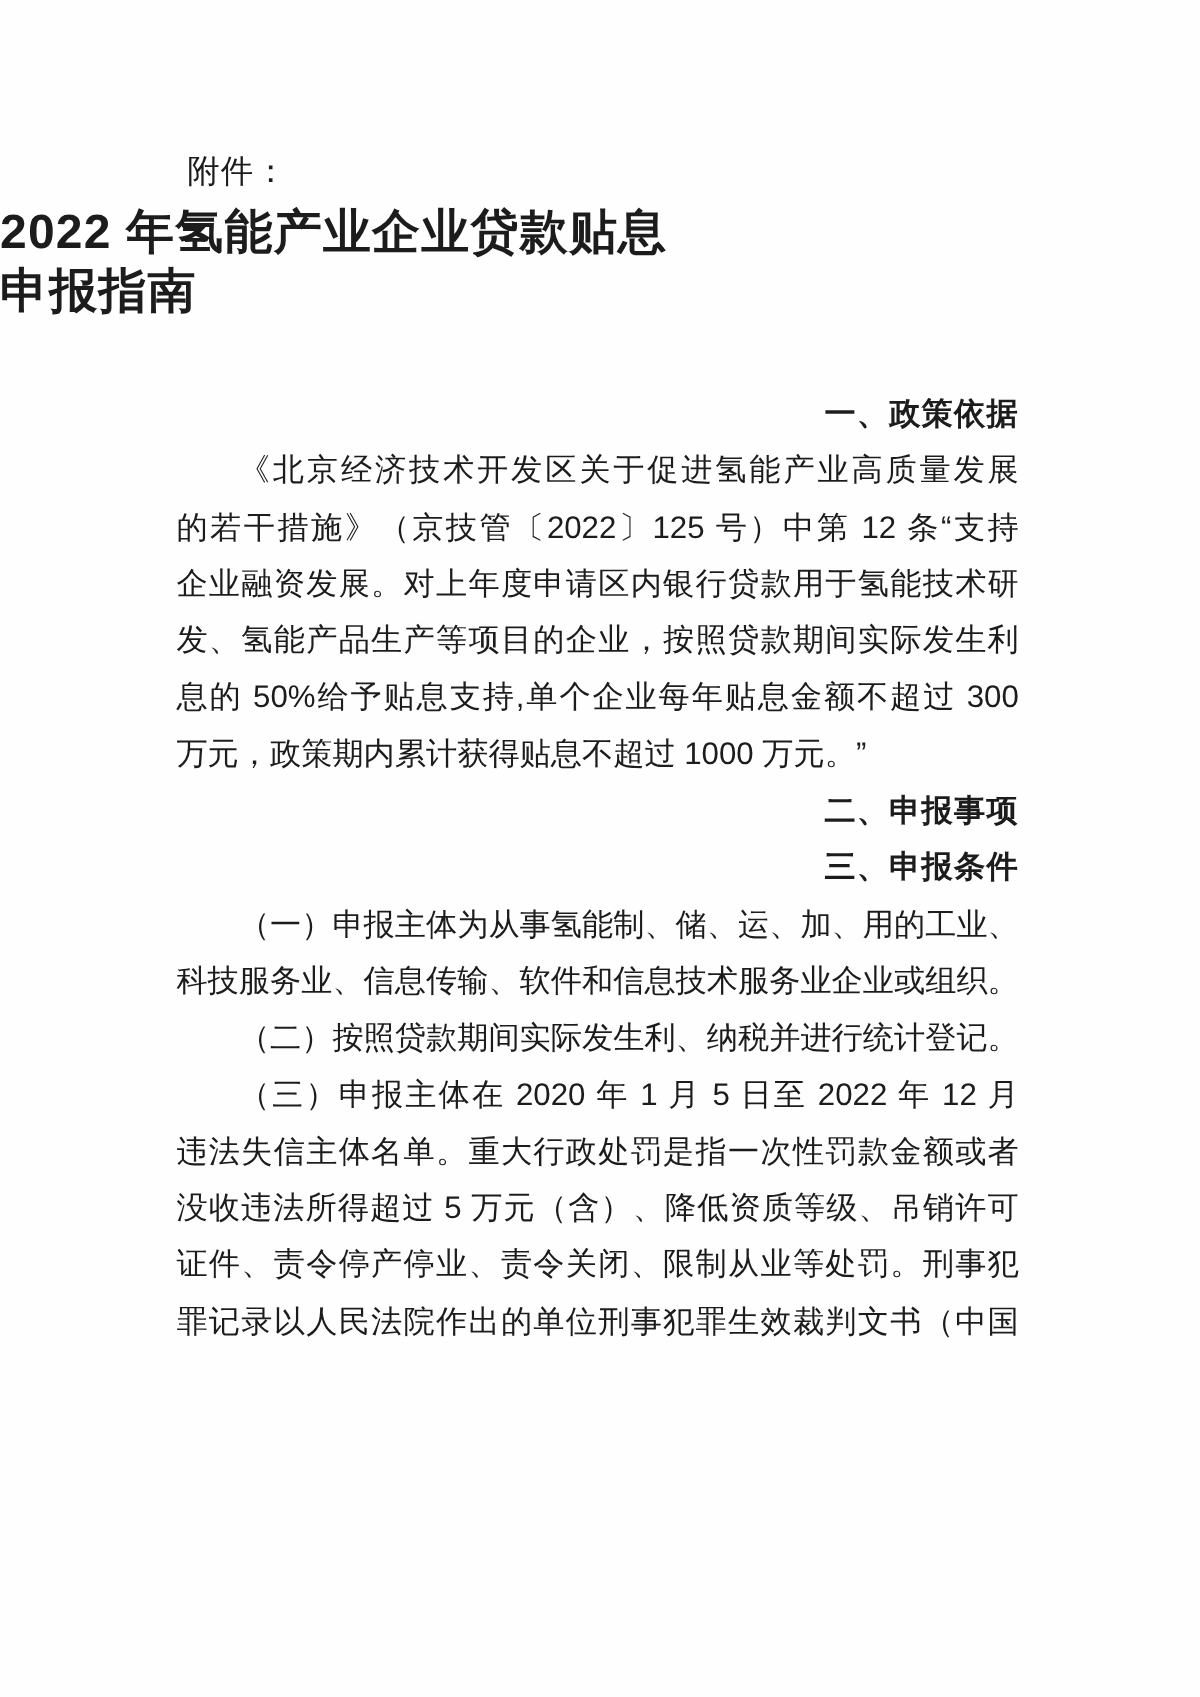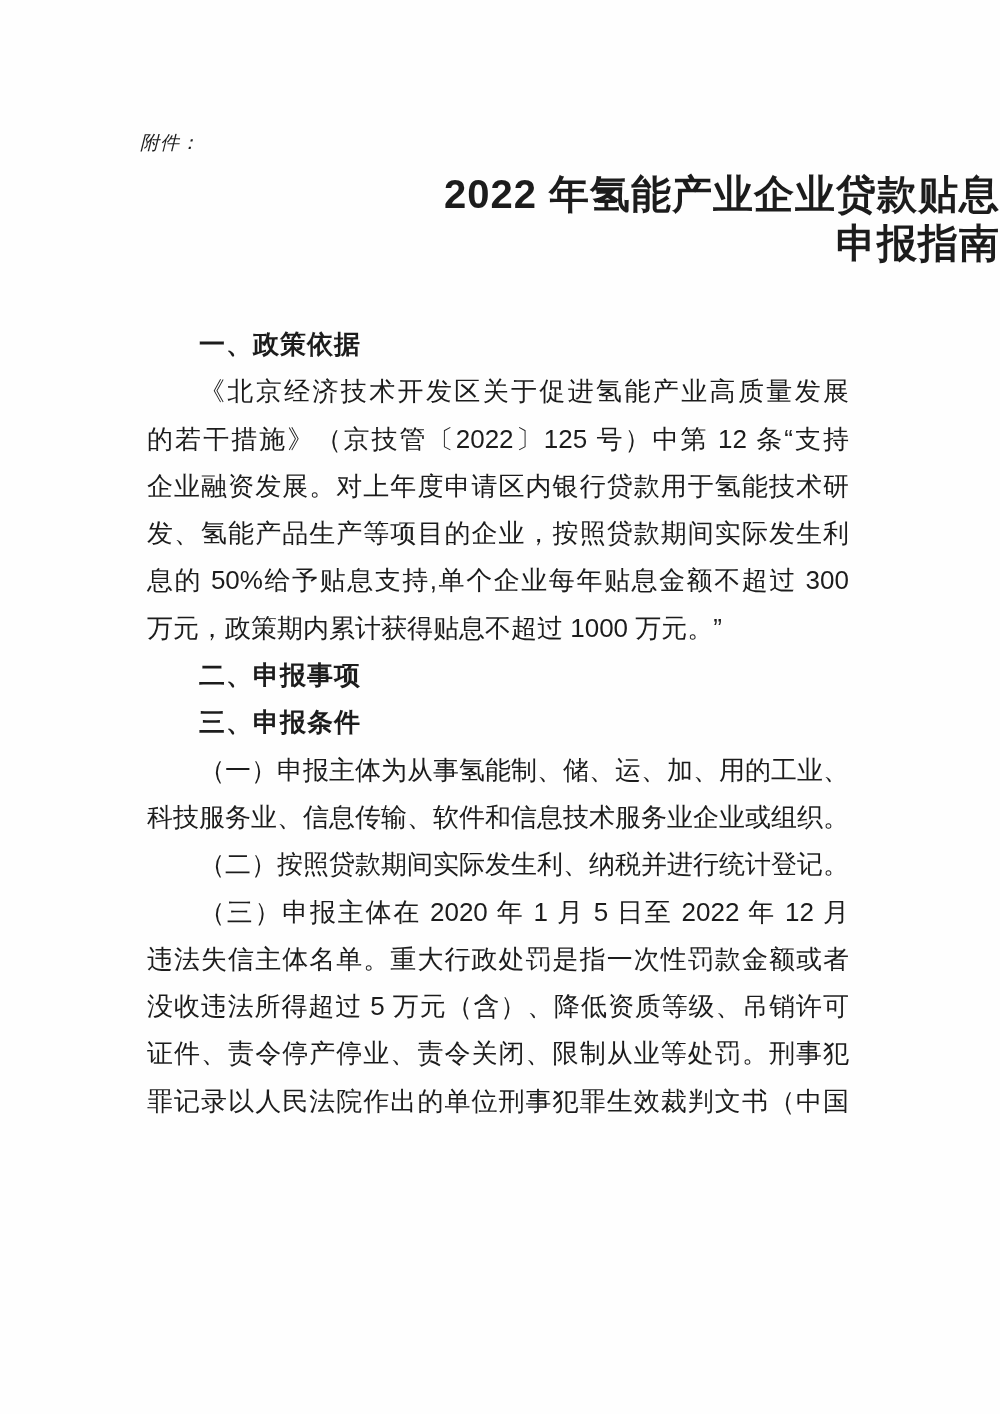--- a/index.html
+++ b/index.html
@@ -11,33 +11,32 @@
     position: relative;
     width: 1000px;
     height: 1414px;
     background: #fefefe;
     font-family: "Liberation Sans", sans-serif;
     color: #1c1c1c;
     overflow: hidden;
   }
   .attachment {
     position: absolute;
-    left: 140px;
+    left: 156px;
     top: 126px;
-    font-size: 19px;
+    font-size: 27px;
     line-height: 34px;
     letter-spacing: 1px;
-    font-style: italic;
   }
   .title-block {
     position: absolute;
     left: 0;
     top: 170px;
     width: 1000px;
-    text-align: right;
+    text-align: left;
     font-size: 40px;
     font-weight: 700;
     line-height: 49px;
     letter-spacing: 1px;
   }
   .content {
     position: absolute;
     left: 147px;
     top: 321px;
     width: 702px;
@@ -48,20 +47,21 @@
     line-height: 47.3px;
     white-space: pre;
     overflow: visible;
   }
   .line.heading {
     font-weight: 700;
     letter-spacing: 1px;
   }
   .line.indent {
     padding-left: 52px;
+    text-align: right;
   }
   .line.justify {
     white-space: normal;
     text-align: justify;
     text-align-last: justify;
     text-justify: inter-character;
   }
 </style>
 </head>
 <body>

